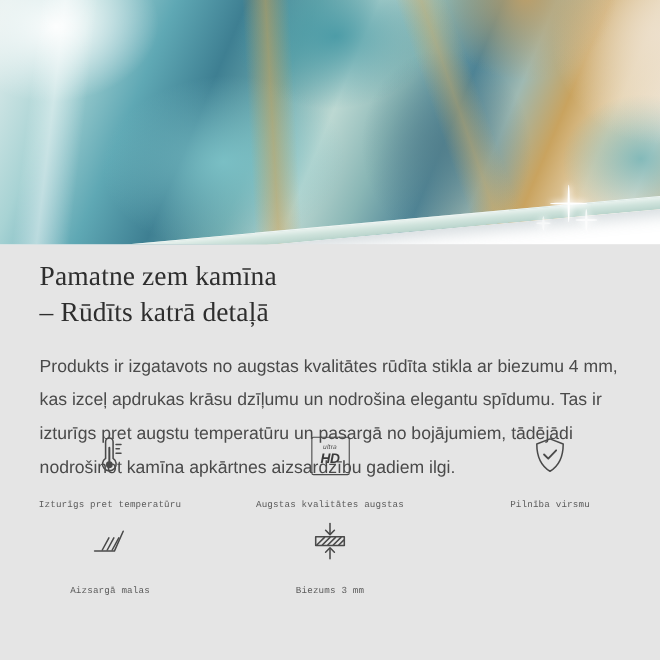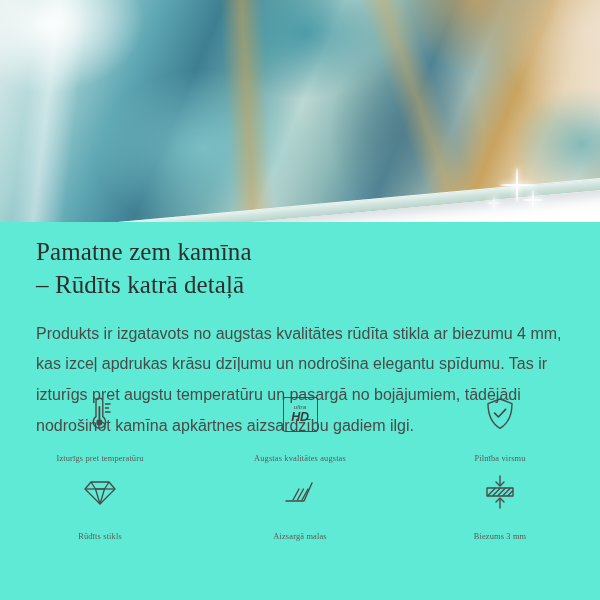--- a/index.html
+++ b/index.html
@@ -11,21 +11,21 @@
     height: 600px;
     background: #ffffff;
     font-family: "Liberation Sans", sans-serif;
     overflow: hidden;
   }
 
   .page {
     position: relative;
     width: 600px;
     height: 600px;
-    background: #5eead4;
+    background: #e5e5e5;
   }
 
   
   .hero {
     position: relative;
     width: 600px;
     height: 222px;
     overflow: hidden;
     background: #ffffff;
   }
@@ -179,21 +179,21 @@
     align-items: center;
     justify-content: flex-start;
     font-style: italic;
   }
 
   .feature-label {
     margin-top: 20px;
     font-size: 8.4px;
     color: #5b5b5b;
     letter-spacing: 0.15px;
-    font-family: Liberation Serif, serif;
+    font-family: Liberation Mono, monospace;
   }
 
   .hd-box {
     width: 33px;
     height: 33px;
     border: 1.4px solid #4a4a4a;
     border-radius: 2px;
     display: flex;
     flex-direction: column;
     align-items: center;
@@ -266,32 +266,20 @@
     <div class="feature">
       <div class="feature-icon">
         <svg width="34" height="38" viewBox="0 0 34 38" fill="none" stroke="#4a4a4a" stroke-width="1.4" stroke-linejoin="round" stroke-linecap="round">
           <path d="M17 4 L29 8.6 C29 20 25 28.6 17 33.4 C9 28.6 5 20 5 8.6 Z"></path>
           <path d="M11.6 18.2 L15.4 22 L22.6 14.4" stroke-width="1.7"></path>
         </svg>
       </div>
       <div class="feature-label">Pilnība virsmu</div>
     </div>
 
-    <div class="feature">
-      <div class="feature-icon">
-        <svg width="36" height="34" viewBox="0 0 36 34" fill="none" stroke="#4a4a4a" stroke-width="1.3" stroke-linejoin="round">
-          <path d="M9 7 L27 7 L33 14 L18 29 L3 14 Z"></path>
-          <path d="M3 14 L33 14"></path>
-          <path d="M9 7 L13.5 14 L18 29"></path>
-          <path d="M27 7 L22.5 14 L18 29"></path>
-          <path d="M13.5 14 L22.5 14"></path>
-        </svg>
-      </div>
-      <div class="feature-label">Rūdīts stikls</div>
-    </div>
 
     <div class="feature">
       <div class="feature-icon">
         <svg width="36" height="30" viewBox="0 0 36 30" fill="none" stroke="#4a4a4a" stroke-width="1.4" stroke-linecap="round" stroke-linejoin="round">
           <path d="M4 24 L22 24 L30 6"></path>
           <line x1="11" y1="23" x2="17" y2="12"></line>
           <line x1="15.5" y1="23" x2="21.5" y2="12"></line>
           <line x1="20" y1="23" x2="26" y2="12"></line>
         </svg>
       </div>

